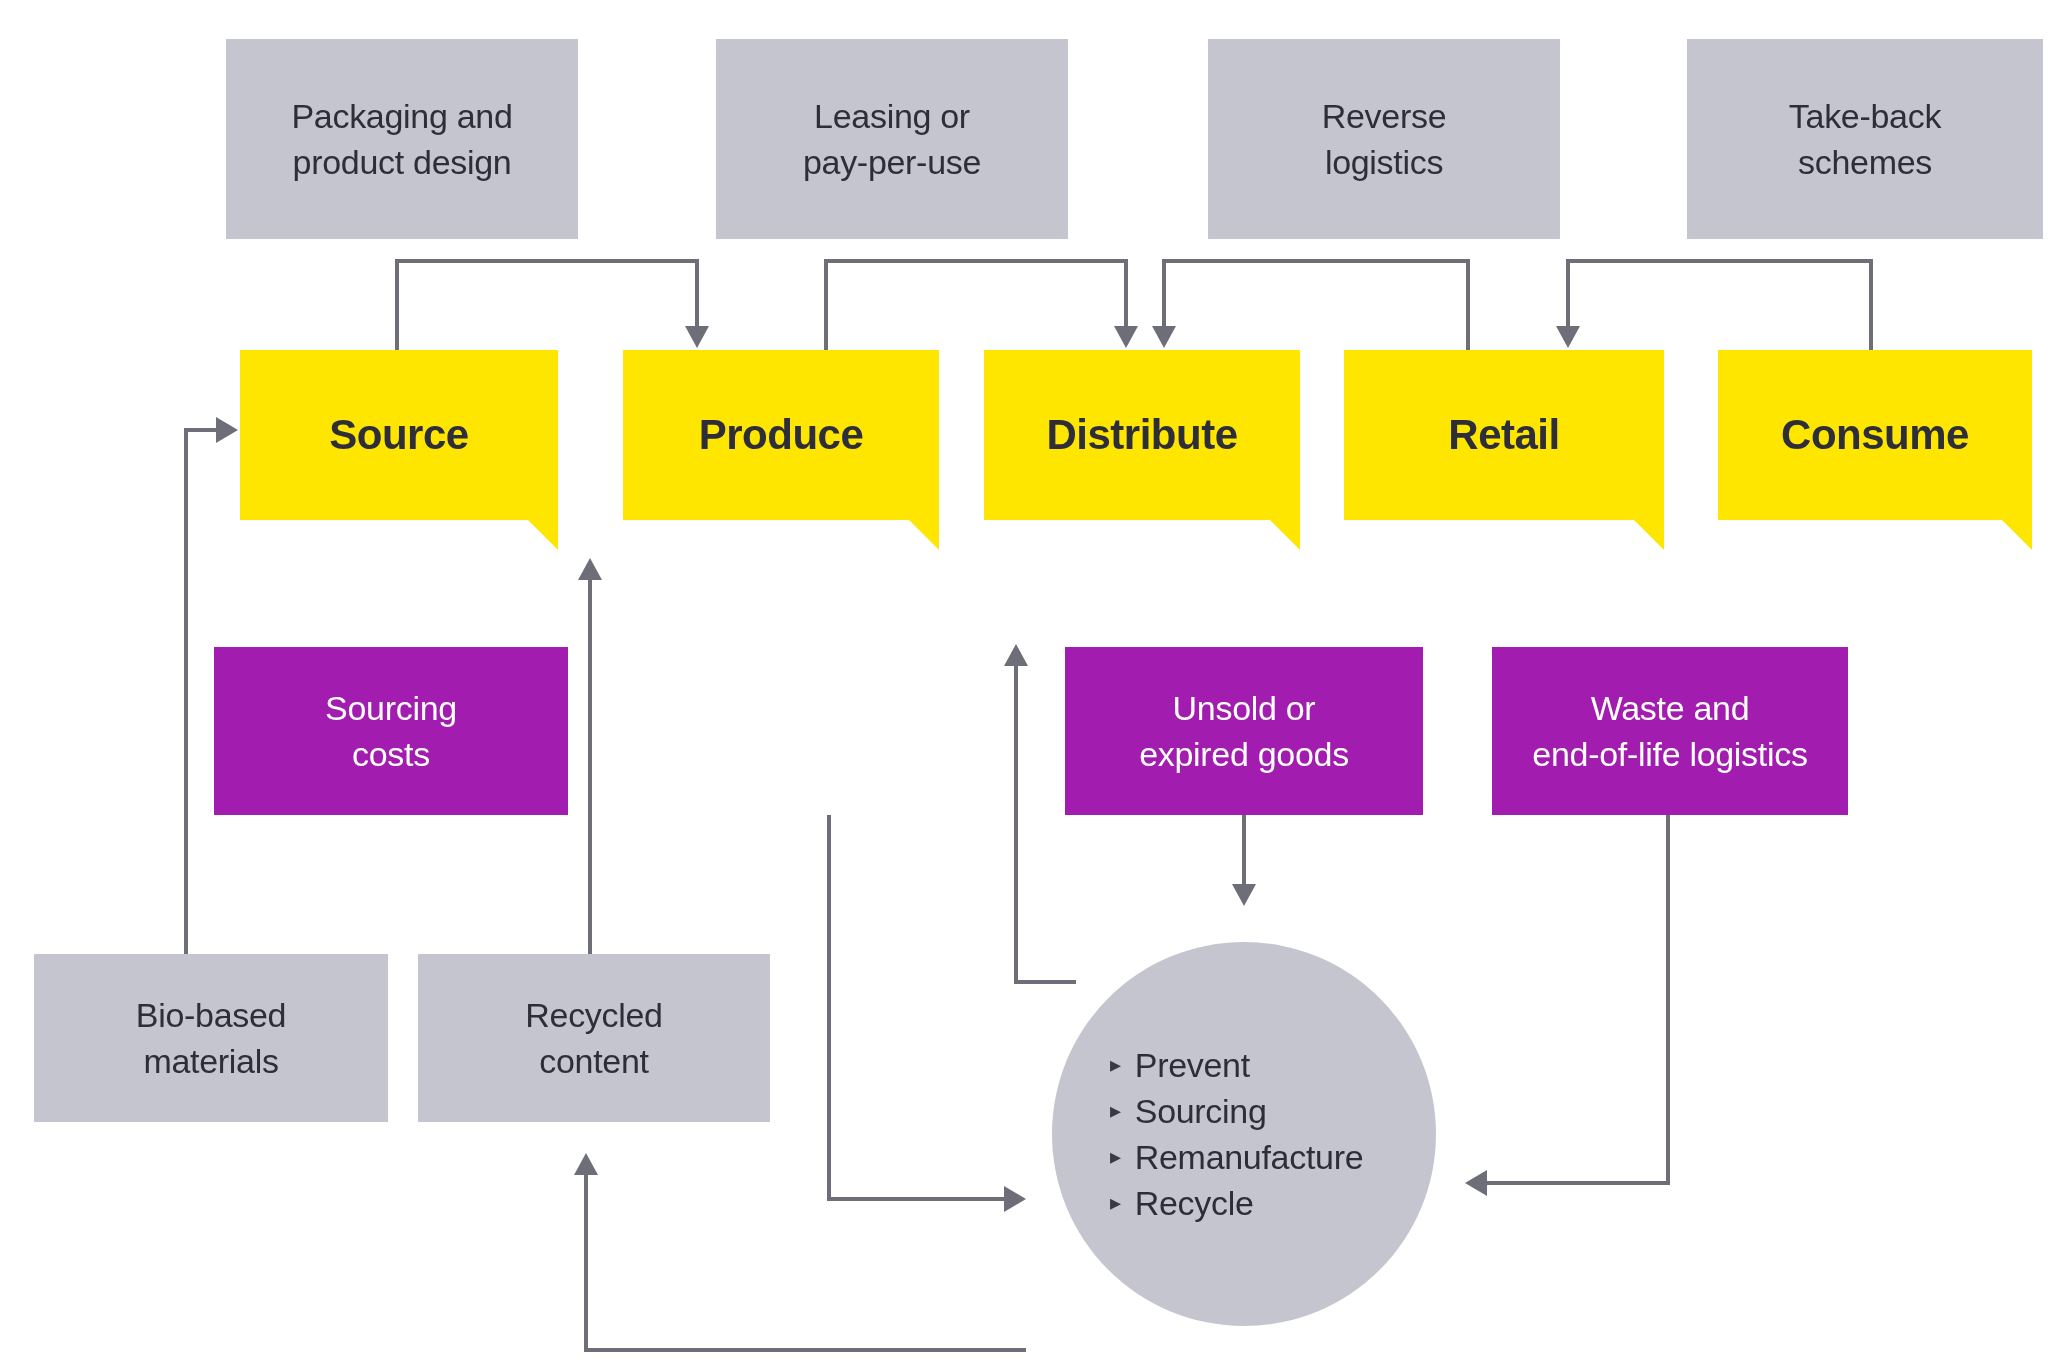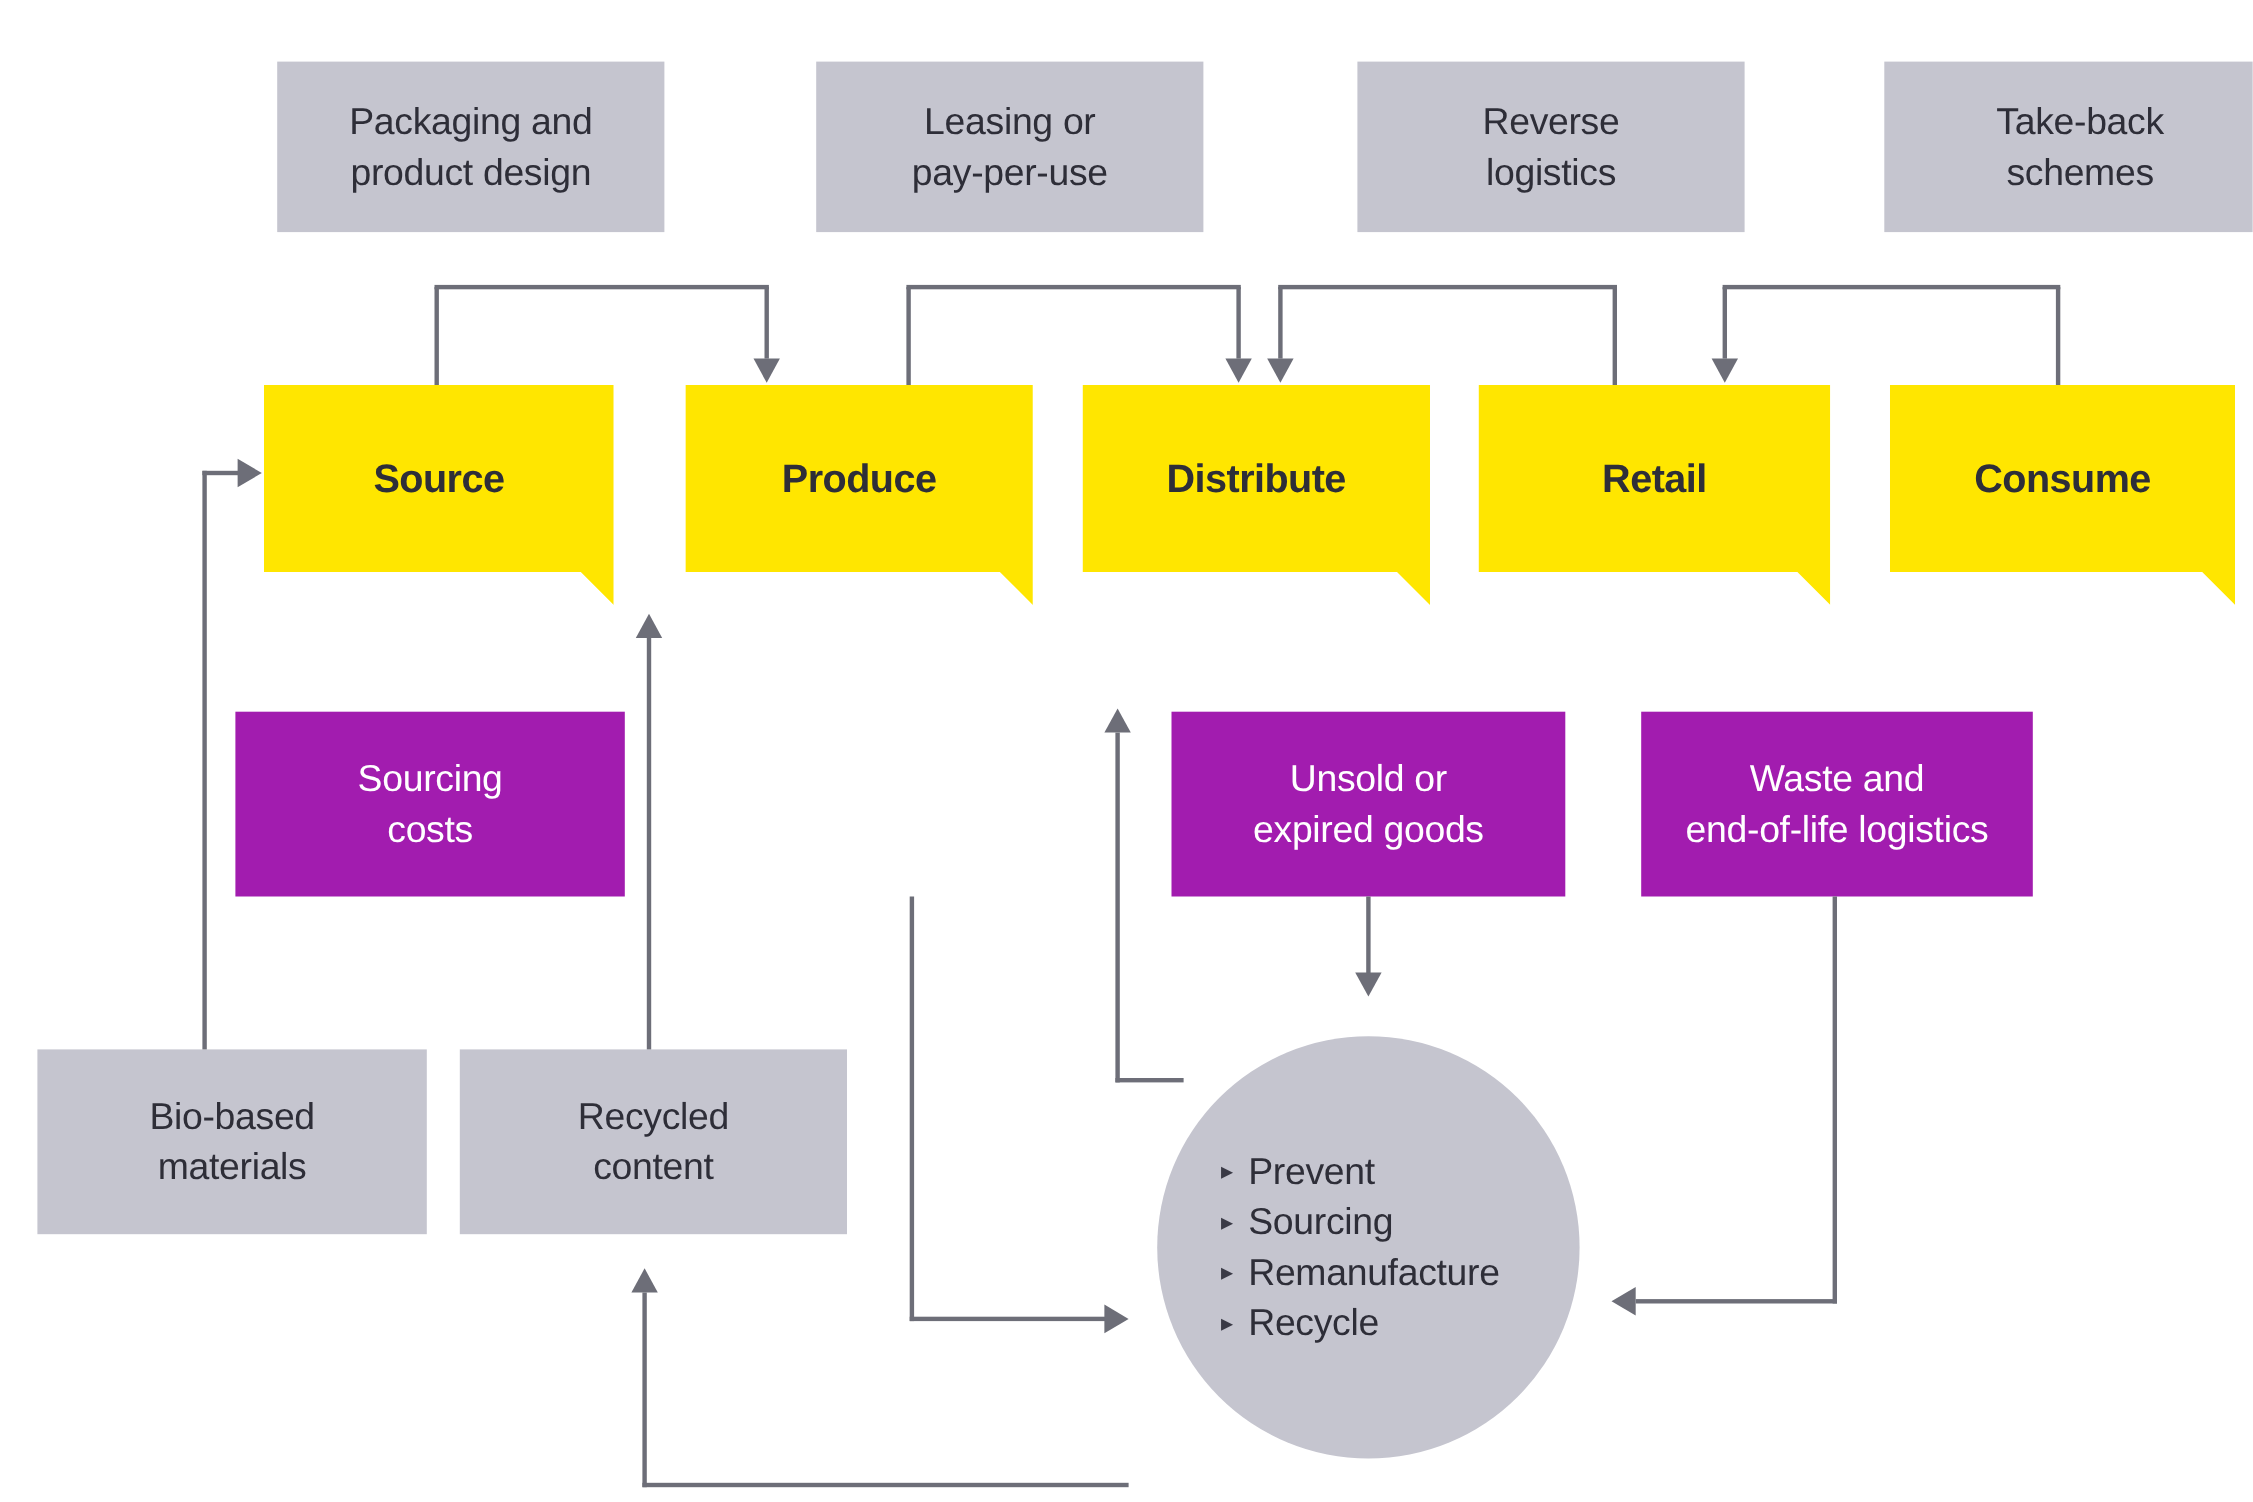--- a/index.html
+++ b/index.html
@@ -18,36 +18,36 @@
     box-sizing:border-box;
   }
   .box .lbl{
     white-space:pre-line;
     font-size:34px;line-height:46px;
     letter-spacing:-0.3px;
   }
   .top-box, .input-box{
     background:#c5c5cf;color:#2e2e38;
   }
-  .top-box{top:56px;height:155px;margin-left:26px;}
+  .top-box{top:39px;height:200px;}
   .input-box{top:954px;height:168px;}
   .leak-box{
     background:#a21caf;color:#ffffff;
     top:647px;height:168px;
   }
   .stage{
     position:absolute;top:350px;height:200px;
     background:#ffe600;color:#2e2e38;
     display:flex;align-items:center;justify-content:center;
     text-align:center;
     clip-path:polygon(0 0,100% 0,100% 100%,calc(100% - 30px) 170px,0 170px);
     padding-bottom:30px;box-sizing:border-box;
   }
   .stage .lbl{
-    font-size:36px;font-weight:bold;letter-spacing:-0.5px;
+    font-size:42px;font-weight:bold;letter-spacing:-0.5px;
   }
   #r-circle{
     position:absolute;left:1052px;top:942px;width:384px;height:384px;
     background:#c5c5cf;border-radius:50%;
     display:flex;flex-direction:column;justify-content:center;align-items:flex-start;
     padding-left:58px;box-sizing:border-box;
   }
   .r-item{
     display:flex;align-items:center;gap:14px;
     color:#2e2e38;font-size:34px;line-height:46px;letter-spacing:-0.3px;

